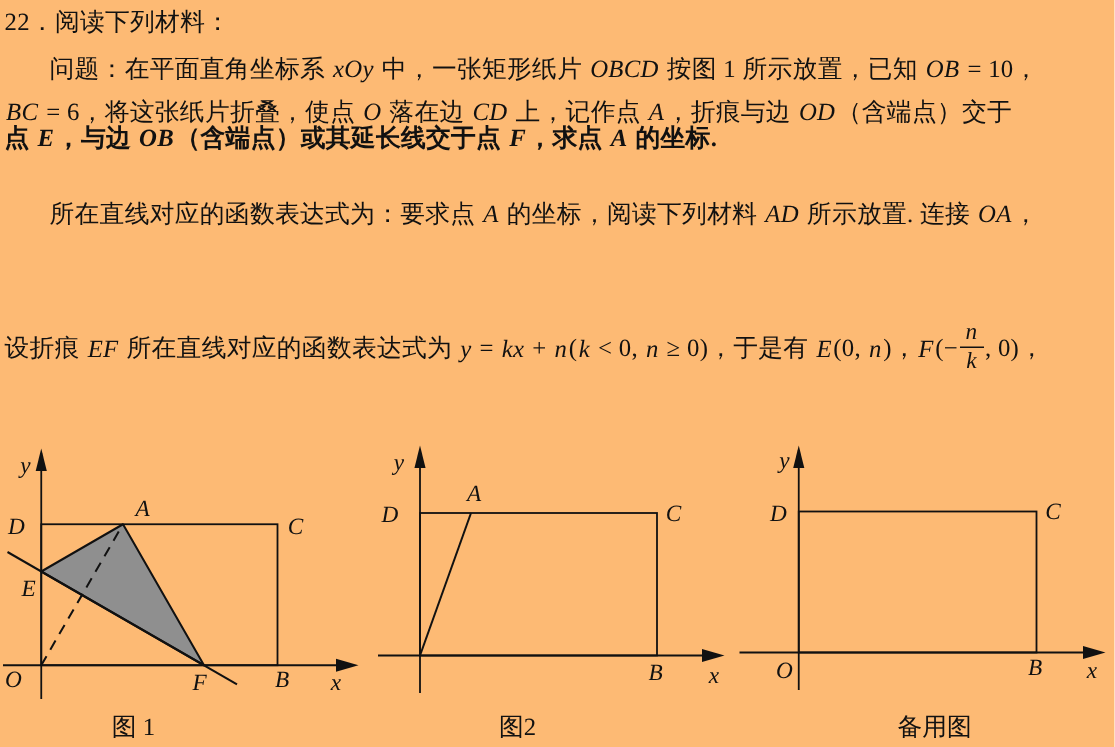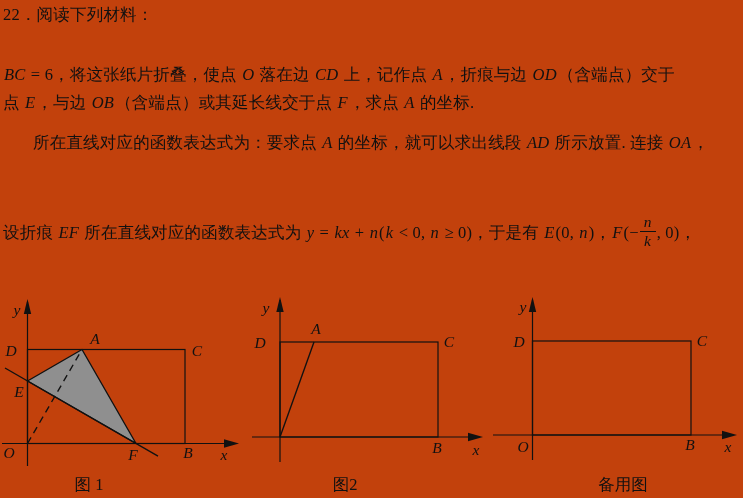--- a/index.html
+++ b/index.html
@@ -1,35 +1,35 @@
 <!DOCTYPE html>
 <html><head>
 <meta charset="utf-8">
 <style>
   html,body{margin:0;padding:0;background:#ffffff;}
   .page{
     position:relative;
     width:743px;height:498px;
-    background:#c2410c;
+    background:#fdba74;
     overflow:hidden;
     font-family:"Liberation Serif","DejaVu Serif",serif;
     color:#111111;
   }
   .tline{
     position:absolute;
     left:3px;
     white-space:nowrap;
     font-size:16.5px;
     letter-spacing:0.2px;
   }
   .tline.indent{padding-left:30px;}
   .l0{top:4px;}
   .l1{top:35px;}
   .l2{top:64px;}
-  .l3{top:92px;}
+  .l3{top:81px;font-weight:bold;}
   .l4{top:132px;}
   .l5{top:168px;margin-top:48px;}
   .l6{top:217px;}
   .l7{top:246px;}
   .math{
     font-style:italic;
     font-family:"Liberation Serif","DejaVu Serif",serif;
     padding:0 1px;
   }
   .frac{
@@ -64,23 +64,24 @@
     font-size:16.5px;
     fill:#111111;
   }
 </style>
 </head>
 <body>
 
 <div class="page">
 
   <div class="tline l0"><span>22．阅读下列材料：</span></div>
+  <div class="tline l1 indent"><span>问题：在平面直角坐标系 </span><span class="math">xOy</span><span> 中，一张矩形纸片 </span><span class="math">OBCD</span><span> 按图 1 所示放置，已知 </span><span class="math">OB</span><span> = 10，</span></div>
   <div class="tline l2"><span class="math">BC</span><span> = 6，将这张纸片折叠，使点 </span><span class="math">O</span><span> 落在边 </span><span class="math">CD</span><span> 上，记作点 </span><span class="math">A</span><span>，折痕与边 </span><span class="math">OD</span><span>（含端点）交于</span></div>
   <div class="tline l3"><span>点 </span><span class="math">E</span><span>，与边 </span><span class="math">OB</span><span>（含端点）或其延长线交于点 </span><span class="math">F</span><span>，求点 </span><span class="math">A</span><span> 的坐标.</span></div>
-  <div class="tline l4 indent"><span>所在直线对应的函数表达式为：要求点 </span><span class="math">A</span><span> 的坐标，就可以求出线段 </span><span class="math">AD</span><span> 所示放置. 连接 </span><span class="math">OA</span><span>，</span></div>
+  <div class="tline l4 indent"><span>所在直线对应的函数表达式为：要求点 </span><span class="math">A</span><span> 的坐标，阅读下列材料 </span><span class="math">AD</span><span> 所示放置. 连接 </span><span class="math">OA</span><span>，</span></div>
   <div class="tline l5"><span>设折痕 </span><span class="math">EF</span><span> 所在直线对应的函数表达式为 </span><span class="math">y</span><span> = </span><span class="math">kx</span><span> + </span><span class="math">n</span><span>(</span><span class="math">k</span><span> &lt; 0, </span><span class="math">n</span><span> ≥ 0)，于是有 </span><span class="math">E</span><span>(0, </span><span class="math">n</span><span>)，</span><span class="math">F</span><span>(−</span><span class="frac">
         <span class="num">n</span>
         <span class="den">k</span>
       </span><span>, 0)，</span></div>
 
   <svg id="fig1" class="fig" width="245" height="210" viewBox="0 0 245 210">
 
     <line class="stroke" x1="27.5" y1="14" x2="27.5" y2="178"></line>
     <polygon class="arrow" points="23.8,26 27.5,11 31.2,26"></polygon>
     <line class="stroke" x1="2" y1="155.5" x2="225" y2="155.5"></line>

